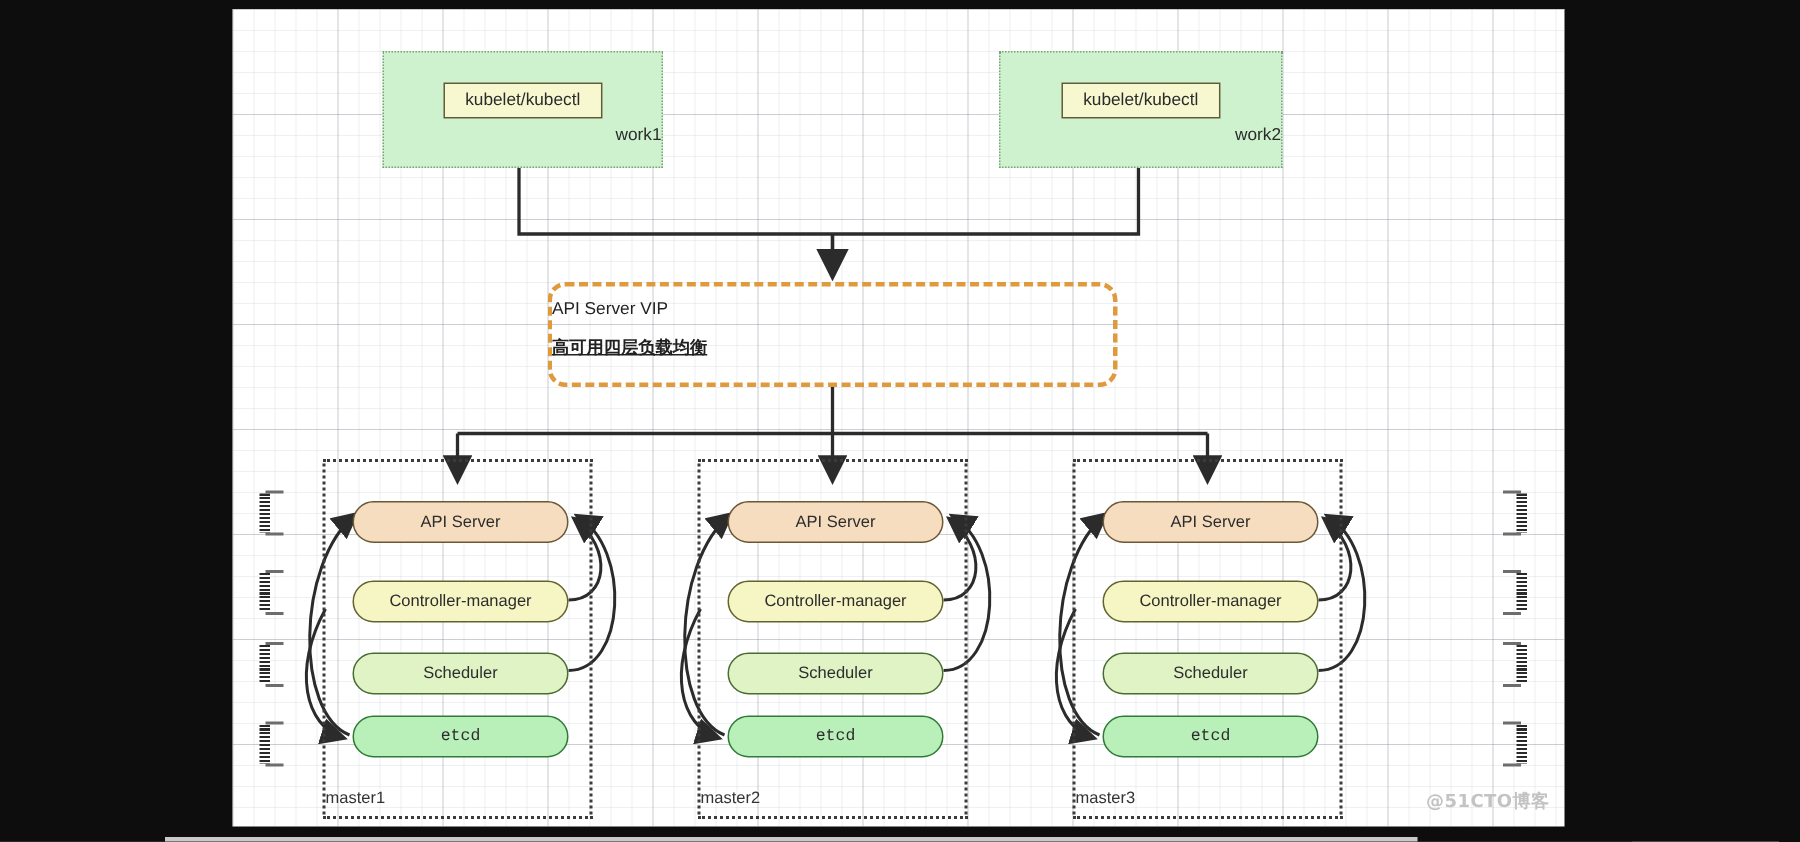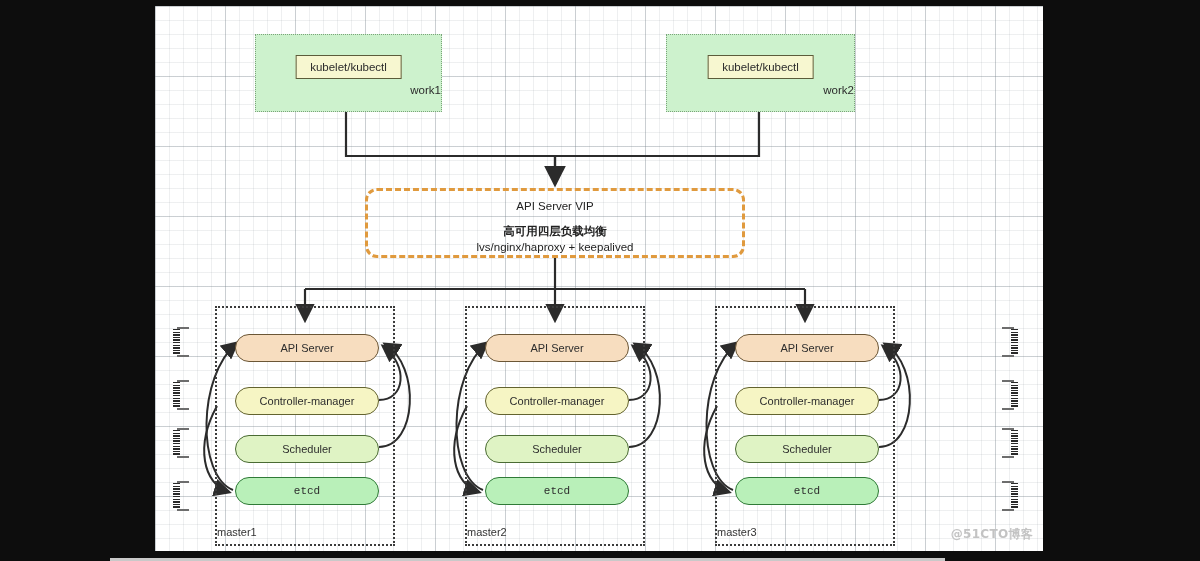--- a/index.html
+++ b/index.html
@@ -37,23 +37,23 @@
     position:absolute;left:0;right:0;top:49px;text-align:right;
     font-size:11.5px;color:#2b2b2b;
   }
 
   
   #vipbox{
     position:absolute;left:365px;top:188px;width:380px;height:70px;
     border:3px dashed #e09a3e;border-radius:12px;box-sizing:border-box;
     background:transparent;
   }
-  #vipbox .vt{position:absolute;left:0;right:0;text-align:center;color:#222;}
+  #vipbox .vt{position:absolute;left:0;right:0;color:#222;}
   #vipbox .t1{top:9px;font-size:11.5px;}
-  #vipbox .t2{top:33px;font-size:11.5px;font-weight:bold;}
+  #vipbox .t2{top:33px;font-size:11.5px;font-weight:bold;text-decoration:underline;}
   #vipbox .t3{top:50px;font-size:11.5px;}
 
   
   .master{
     position:absolute;top:300px;width:180px;height:240px;
     border:2px dotted #3b3b3b;box-sizing:border-box;background:transparent;
   }
   .master .mlabel{
     position:absolute;left:0;right:0;bottom:6px;
     font-size:11px;color:#333;
@@ -134,21 +134,20 @@
     </div>
 
     <div class="worknode" style="left:511px;top:28px;width:189px;height:78px;">
       <div class="inner">kubelet/kubectl</div>
       <div class="wlabel">work2</div>
     </div>
 
     <div id="vipbox" style="left:210px;top:182px;width:380px;height:70px;">
       <div class="vt t1">API Server VIP</div>
       <div class="vt t2">高可用四层负载均衡</div>
-      <div class="vt t3">lvs/nginx/haproxy + keepalived</div>
     </div>
 
     <div class="master" style="left:60px;">
       <div class="comp api">API Server</div>
       <div class="comp cm">Controller-manager</div>
       <div class="comp sch">Scheduler</div>
       <div class="comp etc">etcd</div>
       <div class="mlabel">master1</div>
     </div>
 

